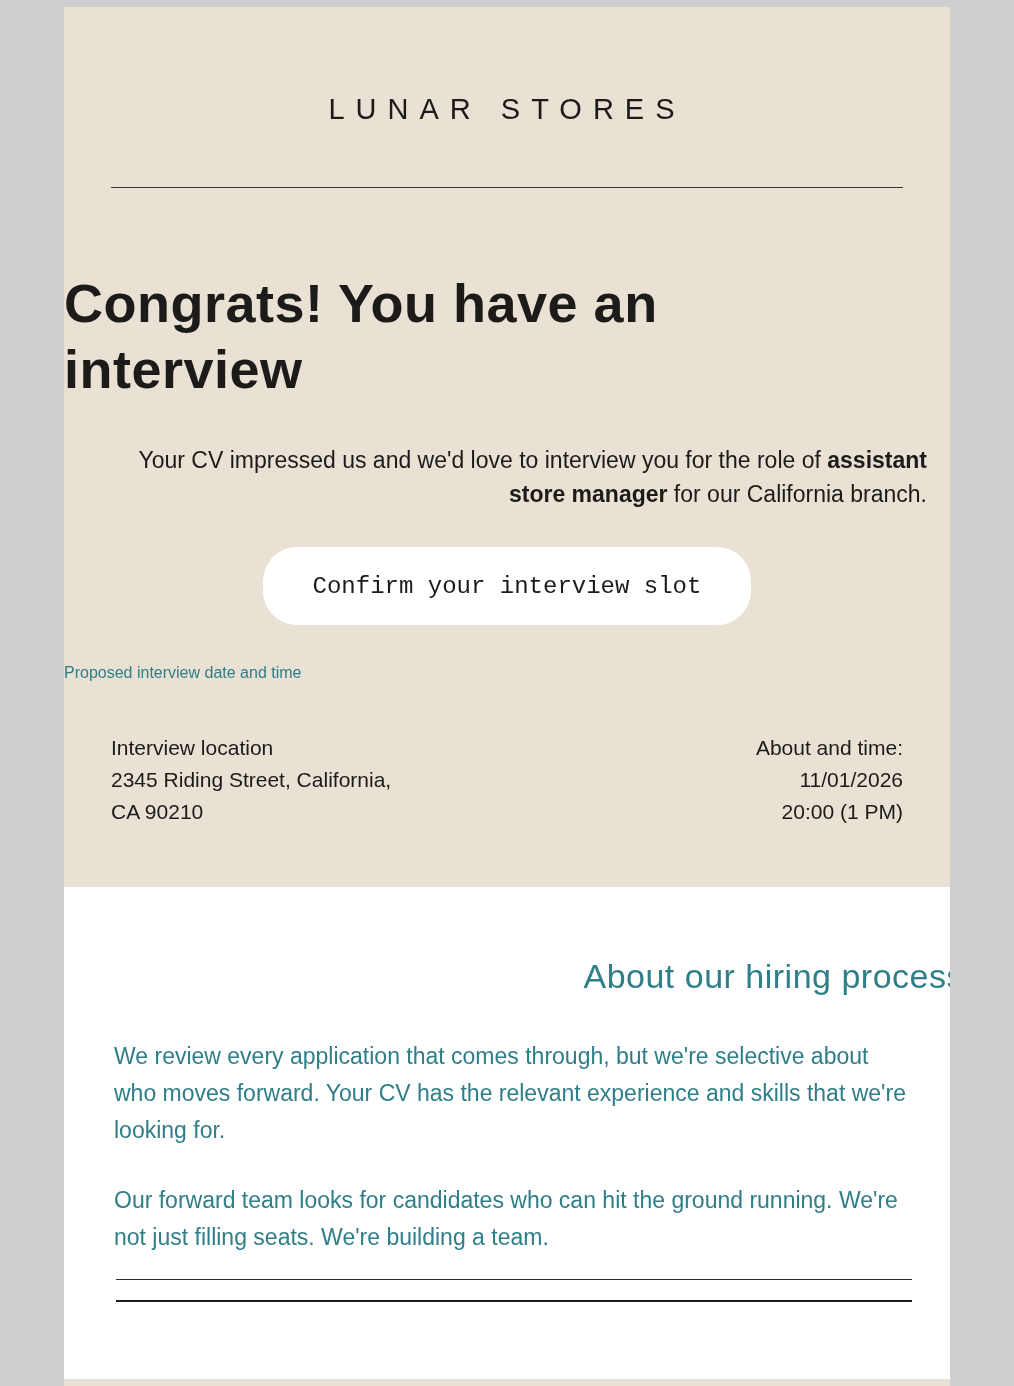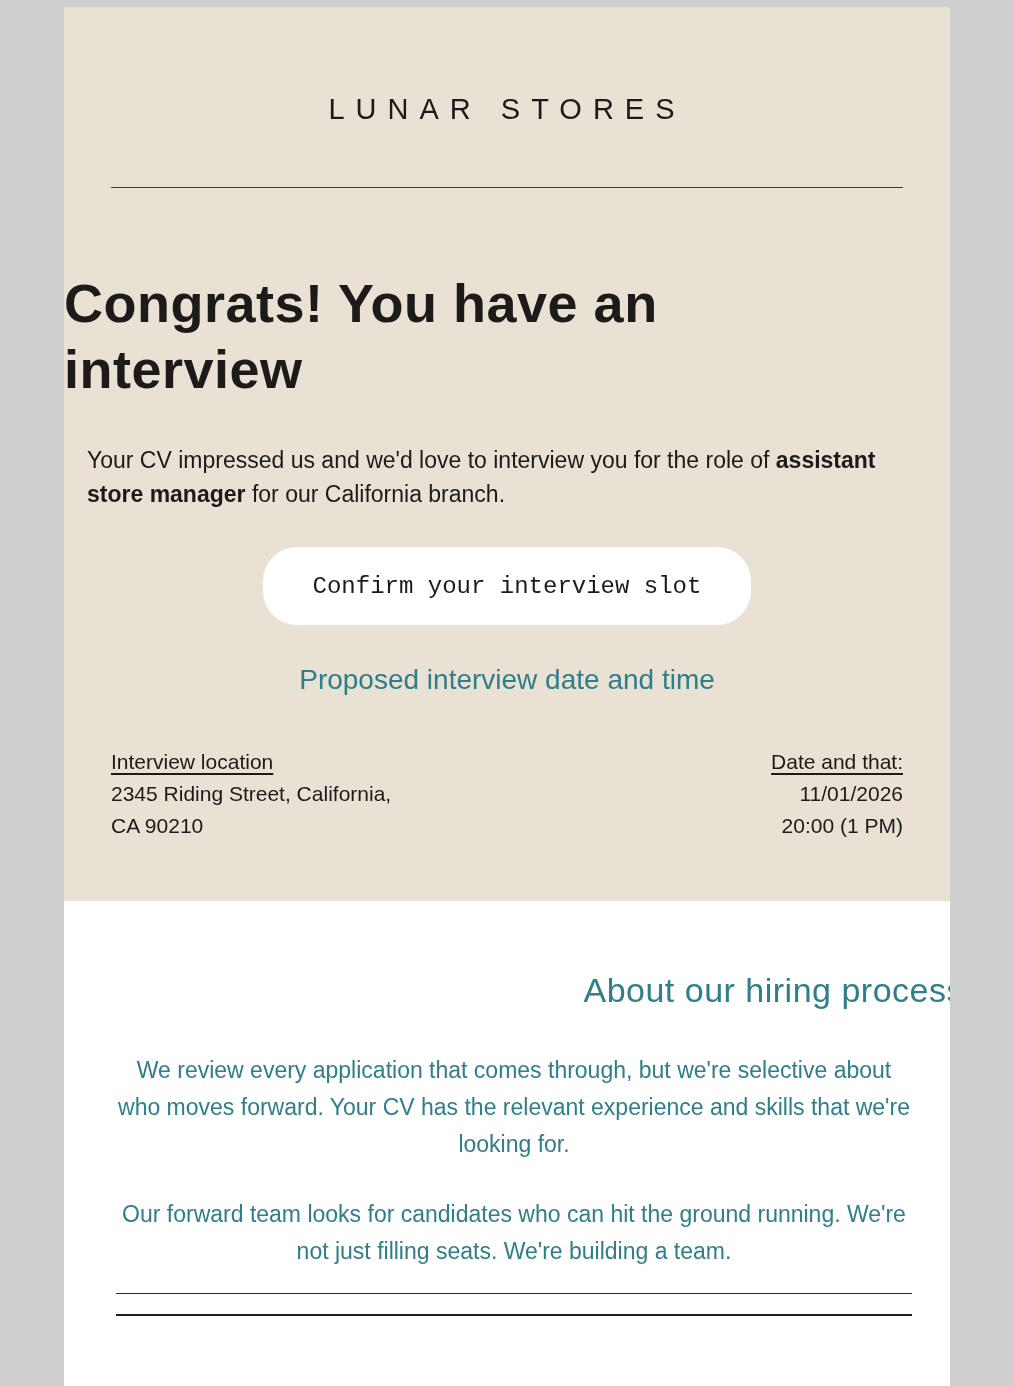--- a/index.html
+++ b/index.html
@@ -40,21 +40,21 @@
     font-weight: 700;
     line-height: 66px;
     letter-spacing: 0.5px;
     color: var(--text, #1d1b1a);
   }
   .title .line { display: block; }
 
   .intro {
     margin: 41px auto 0 auto;
     max-width: 840px;
-    text-align: left;
+    text-align: right;
     font-size: 23px;
     line-height: 34px;
     font-weight: 400;
   }
   .intro strong { font-weight: 700; }
 
   .cta {
     display: block;
     margin: 36px auto 0 auto;
     height: 78px;
@@ -63,37 +63,36 @@
     border: none;
     border-radius: 34px;
     font-family: Liberation Mono, monospace;
     font-size: 24px;
     color: var(--text, #1d1b1a);
     cursor: pointer;
   }
 
   .proposed {
     margin-top: 39px;
-    text-align: center;
-    font-size: 28px;
+    text-align: left;
+    font-size: 16px;
     color: var(--teal, #2f7e88);
     cursor: pointer;
   }
 
   .details {
     width: 792px;
     margin: 50px auto 0 auto;
     display: flex;
     justify-content: space-between;
     font-size: 21px;
     line-height: 32px;
   }
   .details .col-right { text-align: right; }
   .details .label {
-    text-decoration: underline;
     text-underline-offset: 4px;
   }
 
   
   .card {
     width: 900px;
     height: 492px;
     margin: 59px auto 0 auto;
     background: var(--card, #ffffff);
     padding-top: 70px;
@@ -102,21 +101,20 @@
   .card h2 {
     text-align: right;
     font-size: 34px;
     font-weight: 400;
     letter-spacing: 0.5px;
     color: var(--teal, #2f7e88);
   }
   .card .about-p {
     margin: 0 auto;
     max-width: 800px;
-    text-align: center;
     font-size: 23px;
     line-height: 37px;
     color: var(--teal, #2f7e88);
   }
   .card .p1 { margin-top: 42px; }
   .card .p2 { margin-top: 33px; }
 
   .rule {
     border: none;
     width: 796px;
@@ -158,21 +156,21 @@
 
     <div class="proposed">Proposed interview date and time</div>
 
     <div class="details">
       <div class="col-left">
         <div class="label">Interview location</div>
         <div>2345 Riding Street, California,</div>
         <div>CA 90210</div>
       </div>
       <div class="col-right">
-        <div class="label">Date and that:</div>
+        <div class="label">About and time:</div>
         <div>11/01/2026</div>
         <div>20:00 (1 PM)</div>
       </div>
     </div>
   </main>
 
   <section class="card">
     <h2>About our hiring process</h2>
     <p class="about-p p1">We review every application that comes through, but we're selective about who moves forward. Your CV has the relevant experience and skills that we're looking for.</p>
     <p class="about-p p2">Our forward team looks for candidates who can hit the ground running. We're not just filling seats. We're building a team.</p>

